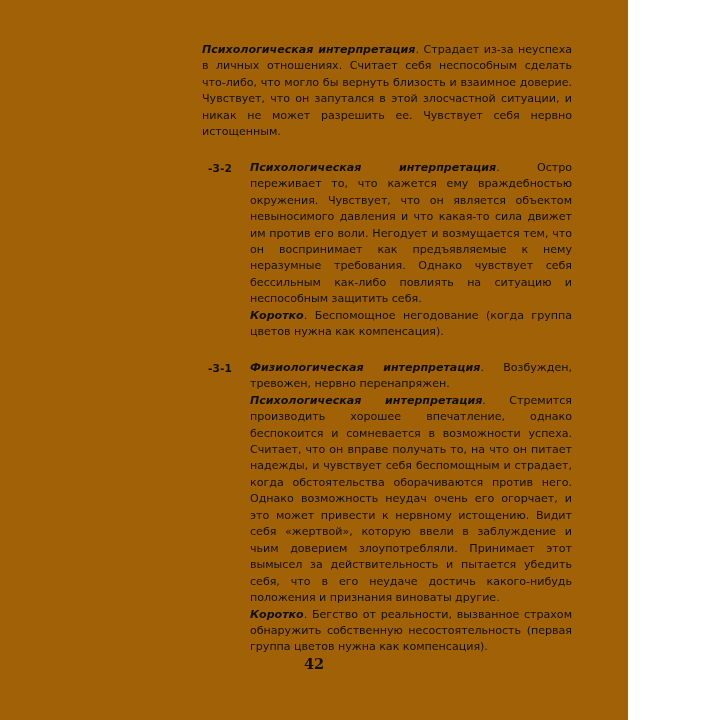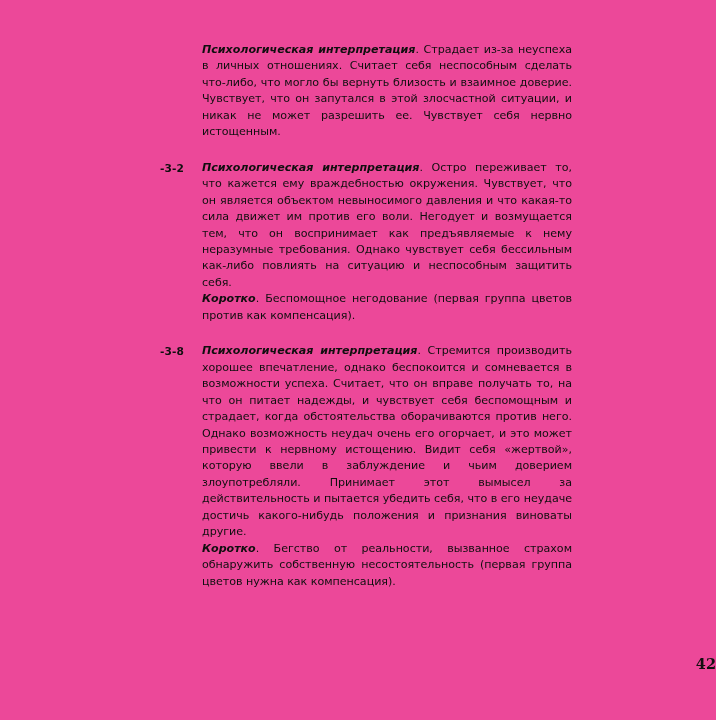--- a/index.html
+++ b/index.html
@@ -12,41 +12,42 @@
     width: 720px;
     height: 720px;
     overflow: hidden;
     font-family: "DejaVu Sans", sans-serif;
     color: #100f0f;
     -webkit-font-smoothing: antialiased;
   }
 
   .page {
     position: relative;
-    width: 716px;
+    width: 628px;
     height: 720px;
-    background: #ec4899;
+    background: #a16207;
   }
 
   .content {
     position: absolute;
     left: 160px;
     top: 42px;
     width: 412px;
   }
 
   
   .block {
     display: flex;
     align-items: flex-start;
     margin-bottom: 0;
   }
 
   .block + .block {
     margin-top: 19px;
+    margin-left: 48px;
   }
 
   .label {
     flex: 0 0 42px;
     width: 42px;
     font-family: "DejaVu Sans", sans-serif;
     font-weight: bold;
     font-size: 10.6px;
     line-height: 16.4px;
     letter-spacing: 0.1px;
@@ -75,21 +76,21 @@
   .run-head {
     font-weight: bold;
     font-style: italic;
   }
 
   .folio {
     position: absolute;
     left: 0;
     right: 0;
     top: 655px;
-    text-align: right;
+    text-align: center;
     font-family: "DejaVu Serif", serif;
     font-weight: bold;
     font-size: 14.5px;
     line-height: 18px;
     color: #111010;
   }
 
   
   .block.continuation .label {
     visibility: hidden;
@@ -106,27 +107,28 @@
       <div class="label"></div>
       <div class="body-col">
         <p class="para"><span class="run-head">Психологическая интерпретация</span><span>. Страдает из-за неуспеха в личных отношениях. Считает себя неспособным сделать что-либо, что могло бы вернуть близость и взаимное доверие. Чувствует, что он запутался в этой злосчастной ситуации, и никак не может разрешить ее. Чувствует себя нервно истощенным.</span></p>
       </div>
     </div>
 
     <div class="block">
       <div class="label">-3-2</div>
       <div class="body-col">
         <p class="para"><span class="run-head">Психологическая интерпретация</span><span>. Остро переживает то, что кажется ему враждебностью окружения. Чувствует, что он является объектом невыносимого давления и что какая-то сила движет им против его воли. Негодует и возмущается тем, что он воспринимает как предъявляемые к нему неразумные требования. Однако чувствует себя бессильным как-либо повлиять на ситуацию и неспособным защитить себя.</span></p>
-        <p class="para"><span class="run-head">Коротко</span><span>. Беспомощное негодование (первая группа цветов против как компенсация).</span></p>
+        <p class="para"><span class="run-head">Коротко</span><span>. Беспомощное негодование (когда группа цветов нужна как компенсация).</span></p>
       </div>
     </div>
 
     <div class="block">
-      <div class="label">-3-8</div>
+      <div class="label">-3-1</div>
       <div class="body-col">
+        <p class="para"><span class="run-head">Физиологическая интерпретация</span><span>. Возбужден, тревожен, нервно перенапряжен.</span></p>
         <p class="para"><span class="run-head">Психологическая интерпретация</span><span>. Стремится производить хорошее впечатление, однако беспокоится и сомневается в возможности успеха. Считает, что он вправе получать то, на что он питает надежды, и чувствует себя беспомощным и страдает, когда обстоятельства оборачиваются против него. Однако возможность неудач очень его огорчает, и это может привести к нервному истощению. Видит себя «жертвой», которую ввели в заблуждение и чьим доверием злоупотребляли. Принимает этот вымысел за действительность и пытается убедить себя, что в его неудаче достичь какого-нибудь положения и признания виноваты другие.</span></p>
         <p class="para"><span class="run-head">Коротко</span><span>. Бегство от реальности, вызванное страхом обнаружить собственную несостоятельность (первая группа цветов нужна как компенсация).</span></p>
       </div>
     </div>
 
   </div>
 
   <div class="folio">42</div>
 
 </div>

